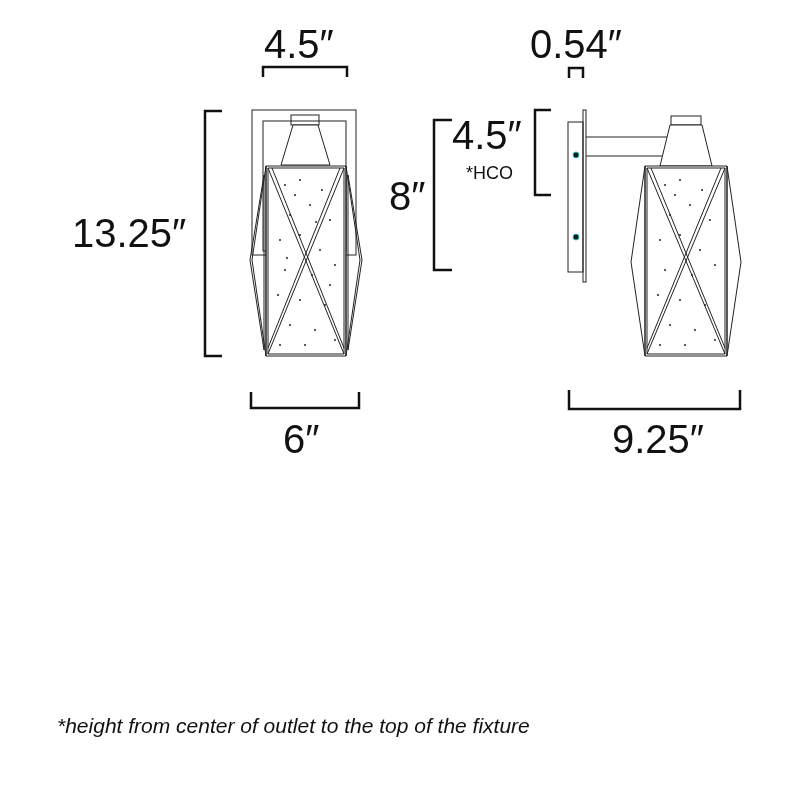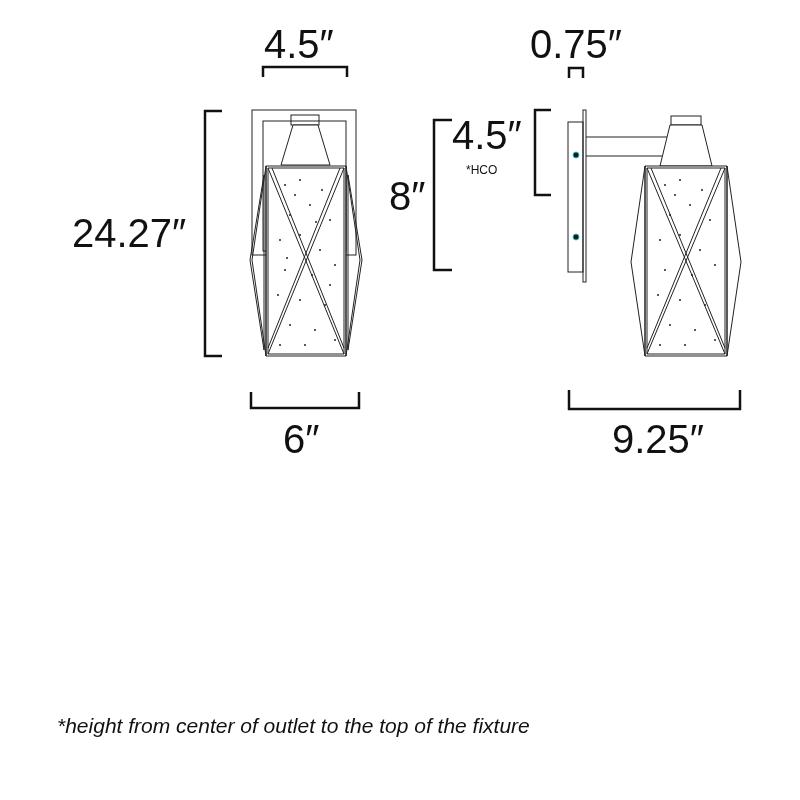--- a/index.html
+++ b/index.html
@@ -1,20 +1,20 @@
 <!DOCTYPE html>
 <html><head>
   <meta charset="utf-8">
   <style>
     html, body { margin: 0; padding: 0; background: #ffffff; }
     body { width: 800px; height: 800px; position: relative; overflow: hidden;
            font-family: "Liberation Sans", "DejaVu Sans", sans-serif; color: #111; }
     .lbl { position: absolute; white-space: nowrap; color: #111; line-height: 1; text-align: right; }
     .big { font-size: 40px; }
-    .small { font-size: 12px; }
+    .small { font-size: 18px; }
     .note { font-size: 21px; }
     svg.diagram { position: absolute; left: 0; top: 0; }
   </style>
 </head>
 <body>
 
 <svg class="diagram" width="800" height="800" viewBox="0 0 800 800">
 
   <g stroke="#111" stroke-width="2.5" fill="none">
 
@@ -115,22 +115,22 @@
     <circle cx="670" cy="325" r="1"></circle>
       <circle cx="695" cy="330" r="1"></circle>
       <circle cx="715" cy="340" r="1"></circle>
     <circle cx="660" cy="345" r="1"></circle>
       <circle cx="685" cy="345" r="1"></circle>
       <circle cx="675" cy="195" r="1"></circle>
   </g>
 </svg>
 
 <div class="lbl big" style="left:264px; top:24px;">4.5″</div>
-<div class="lbl big" style="left:72px; top:213px;">24.27″</div>
+<div class="lbl big" style="left:72px; top:213px;">13.25″</div>
 <div class="lbl big" style="left:283px; top:419px;">6″</div>
 
-<div class="lbl big" style="left:530px; top:24px;">0.75″</div>
+<div class="lbl big" style="left:530px; top:24px;">0.54″</div>
 <div class="lbl big" style="left:452px; top:115px;">4.5″</div>
 <div class="lbl small" style="left:466px; top:164px;">*HCO</div>
 <div class="lbl big" style="left:389px; top:176px;">8″</div>
 <div class="lbl big" style="left:612px; top:419px;">9.25″</div>
 
 <div class="lbl note" style="left:57px; top:715px;font-style:italic;">*height from center of outlet to the top of the fixture</div>
 
 </body></html>

